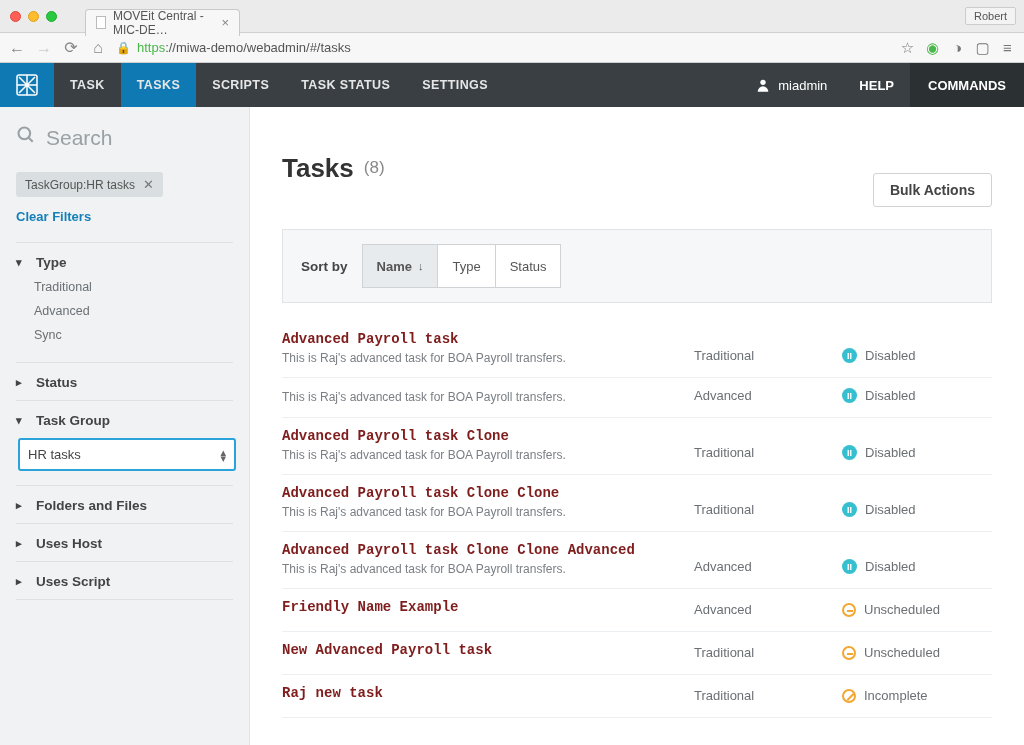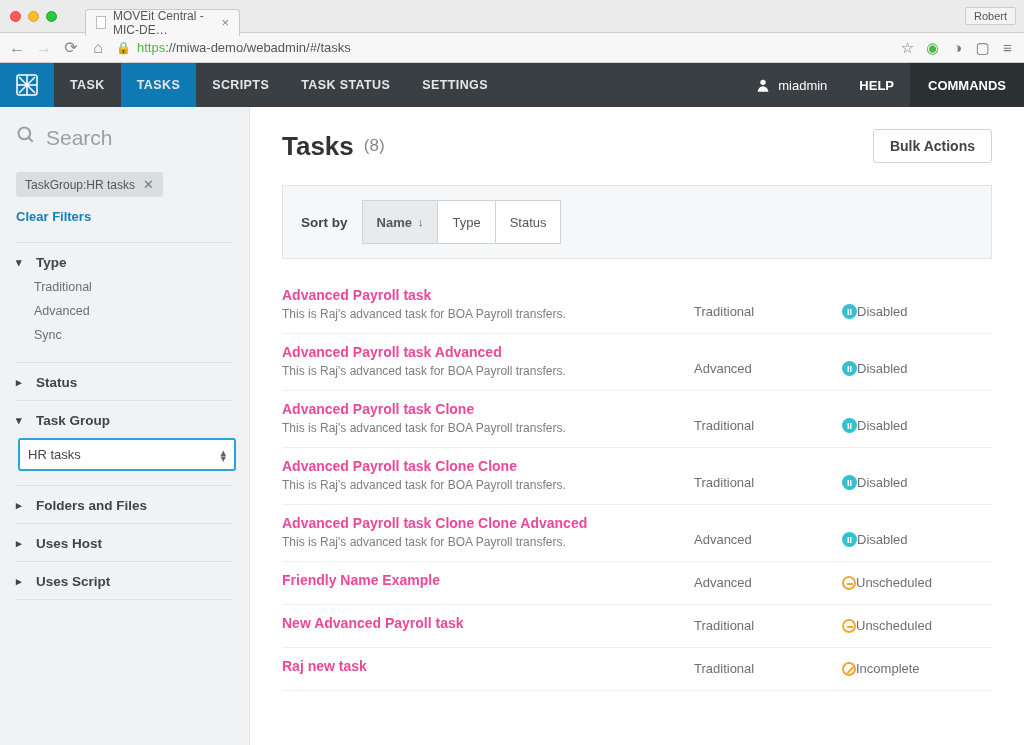--- a/index.html
+++ b/index.html
@@ -53,38 +53,38 @@
     .facet-opts { margin:10px 0 4px 18px;}
     .facet-opts .opt { font-size:12.5px;color:#6b7074;margin:10px 0;}
     .taskgroup-select { margin:10px 2px 4px; width:218px; border:2px solid #2ba3da; border-radius:3px; padding:7px 8px; background:#fff; display:flex;justify-content:space-between;align-items:center;font-size:13px;color:#444;}
     .taskgroup-select .sel-caret { color:#666;font-size:11px;display:flex;flex-direction:column;line-height:6px;}
 
     
     .content { flex:1; padding:22px 32px; overflow:auto;}
     .heading-row { display:flex;align-items:center;margin-bottom:22px;}
     .heading-row h1 { font-size:26px;font-weight:700;color:#333;}
     .heading-row .count { font-size:17px;color:#888;margin-left:10px;}
-    .heading-row .actions { margin-left:auto;display:flex;gap:20px;}
+    .heading-row .actions { margin-left:auto;display:flex;gap:20px;margin-top:44px;}
     .btn { height:34px;padding:0 16px;border-radius:3px;font-size:14px;font-weight:700;display:flex;align-items:center;justify-content:center;cursor:pointer;}
     .btn-secondary { background:#fff;border:1px solid #cfd3d6;color:#444;}
     .btn-primary { background:#1480b8;color:#fff;border:1px solid #0e6fa0;}
 
     .sortbar { border:1px solid #e0e4e7;background:#f6f7f8;padding:14px 18px;display:flex;align-items:center;gap:14px;margin-bottom:18px;}
     .sortbar .label { font-size:13.5px;font-weight:700;color:#444;}
     .seg { display:flex;}
     .seg .seg-btn { border:1px solid #cfd3d6;height:44px;padding:0 14px;display:flex;align-items:center;font-size:13px;color:#555;background:#fff;margin-left:-1px;}
     .seg .seg-btn:first-child { margin-left:0;}
     .seg .seg-btn.active { background:#e7ebed;font-weight:600;}
     .seg .seg-btn .arrow { margin-left:6px;font-size:11px;}
 
     .task-list .task { border-bottom:1px solid #eceff1;padding:10px 0 12px;display:grid;grid-template-columns:1fr 130px 150px;column-gap:18px;align-items:center;}
-    .task .title { color:#ec4899;font-size:14px;font-weight:700;margin-bottom:4px;}
+    .task .title { color:#7f1d1d;font-size:14px;font-weight:700;margin-bottom:4px;font-family:Liberation Mono, monospace;}
     .task .desc { color:#7a7f84;font-size:12px;}
     .task .type { color:#6b7074;font-size:13px;align-self:end;padding-bottom:2px;}
-    .task .status { display:flex;align-items:center;color:#6b7074;font-size:13px;align-self:end;padding-bottom:2px;}
+    .task .status { display:flex;align-items:center;gap:8px;color:#6b7074;font-size:13px;align-self:end;padding-bottom:2px;}
     .status-dot { width:15px;height:15px;border-radius:50%;display:flex;align-items:center;justify-content:center;font-size:9px;color:#fff;font-weight:700;}
     .status-disabled { background:#36bfcf;}
     .status-unscheduled { width:14px;height:14px;border-radius:50%;border:2px solid #f2a830;position:relative;}
     .status-unscheduled::after{content:"";position:absolute;width:6px;height:2px;background:#f2a830;left:3px;top:5px;}
     .status-incomplete { width:14px;height:14px;border-radius:50%;border:2px solid #f2a830;position:relative;}
     .status-incomplete::after{content:"";position:absolute;width:9px;height:2px;background:#f2a830;left:1.5px;top:5px;transform:rotate(-45deg);}
   </style>
 </head>
 <body>
 
@@ -240,21 +240,20 @@
             <div class="desc">This is Raj's advanced task for BOA Payroll transfers.</div>
           </div>
           <div class="type">Traditional</div>
           <div class="status">
             <div class="status-dot status-disabled">II</div>
             <span>Disabled</span>
           </div>
         </div>
         <div class="task">
           <div>
-            <div class="title">Advanced Payroll task Advanced</div>
             <div class="desc">This is Raj's advanced task for BOA Payroll transfers.</div>
           </div>
           <div class="type">Advanced</div>
           <div class="status">
             <div class="status-dot status-disabled">II</div>
             <span>Disabled</span>
           </div>
         </div>
         <div class="task">
           <div>

